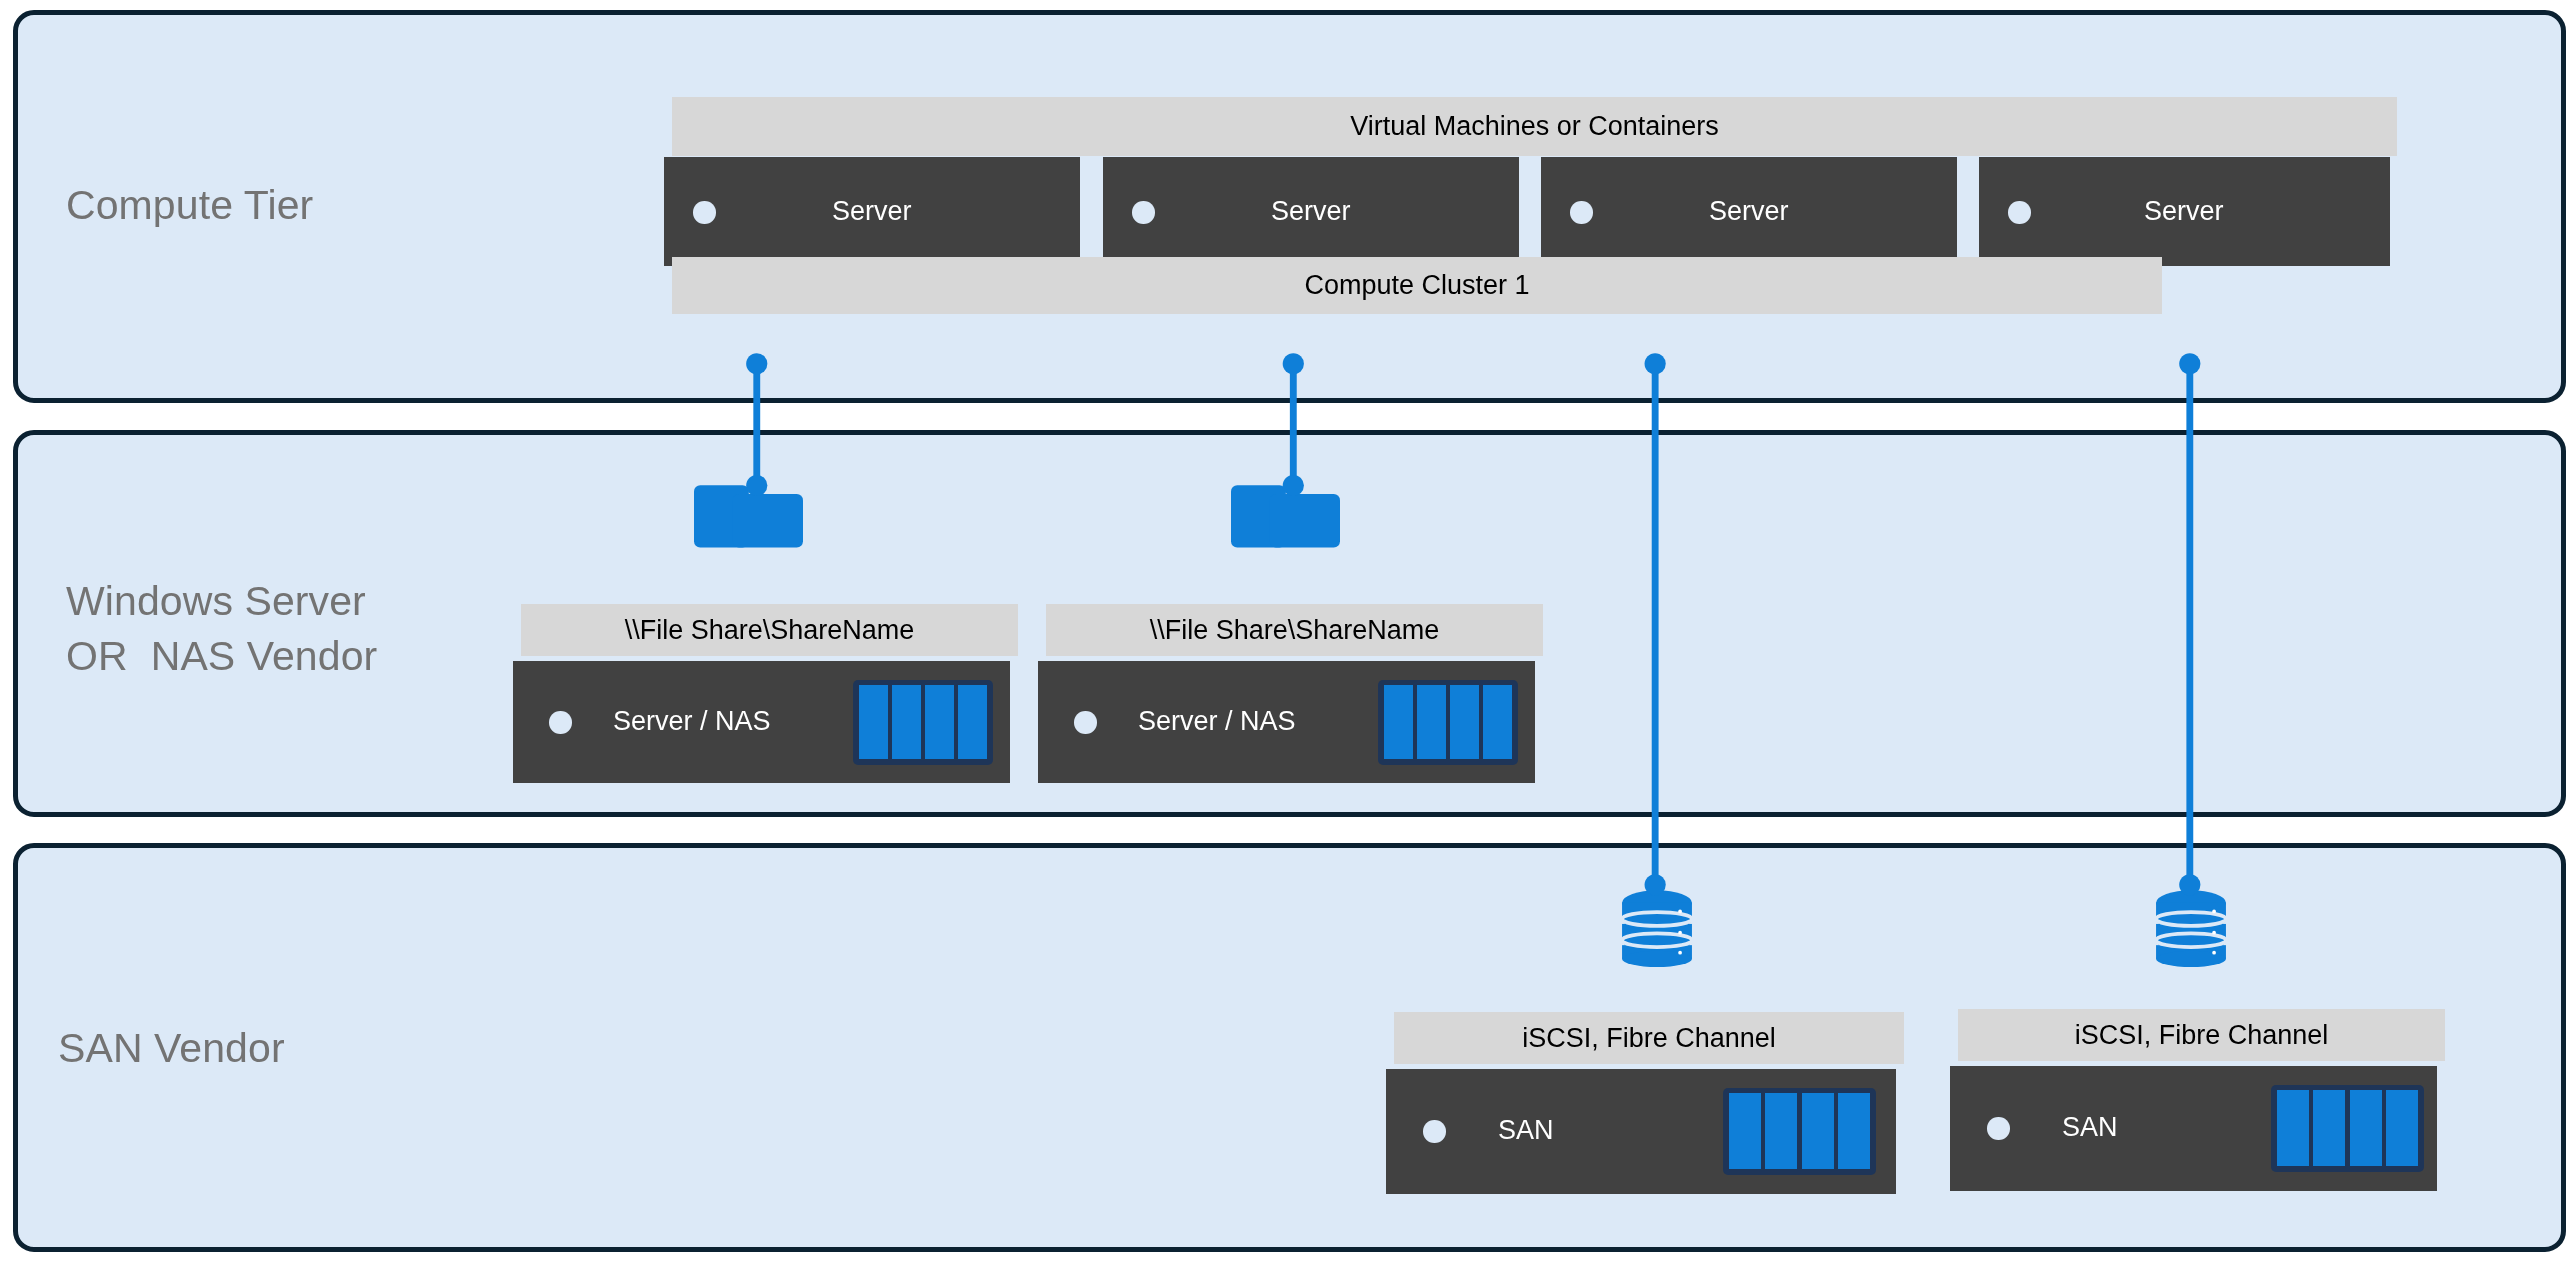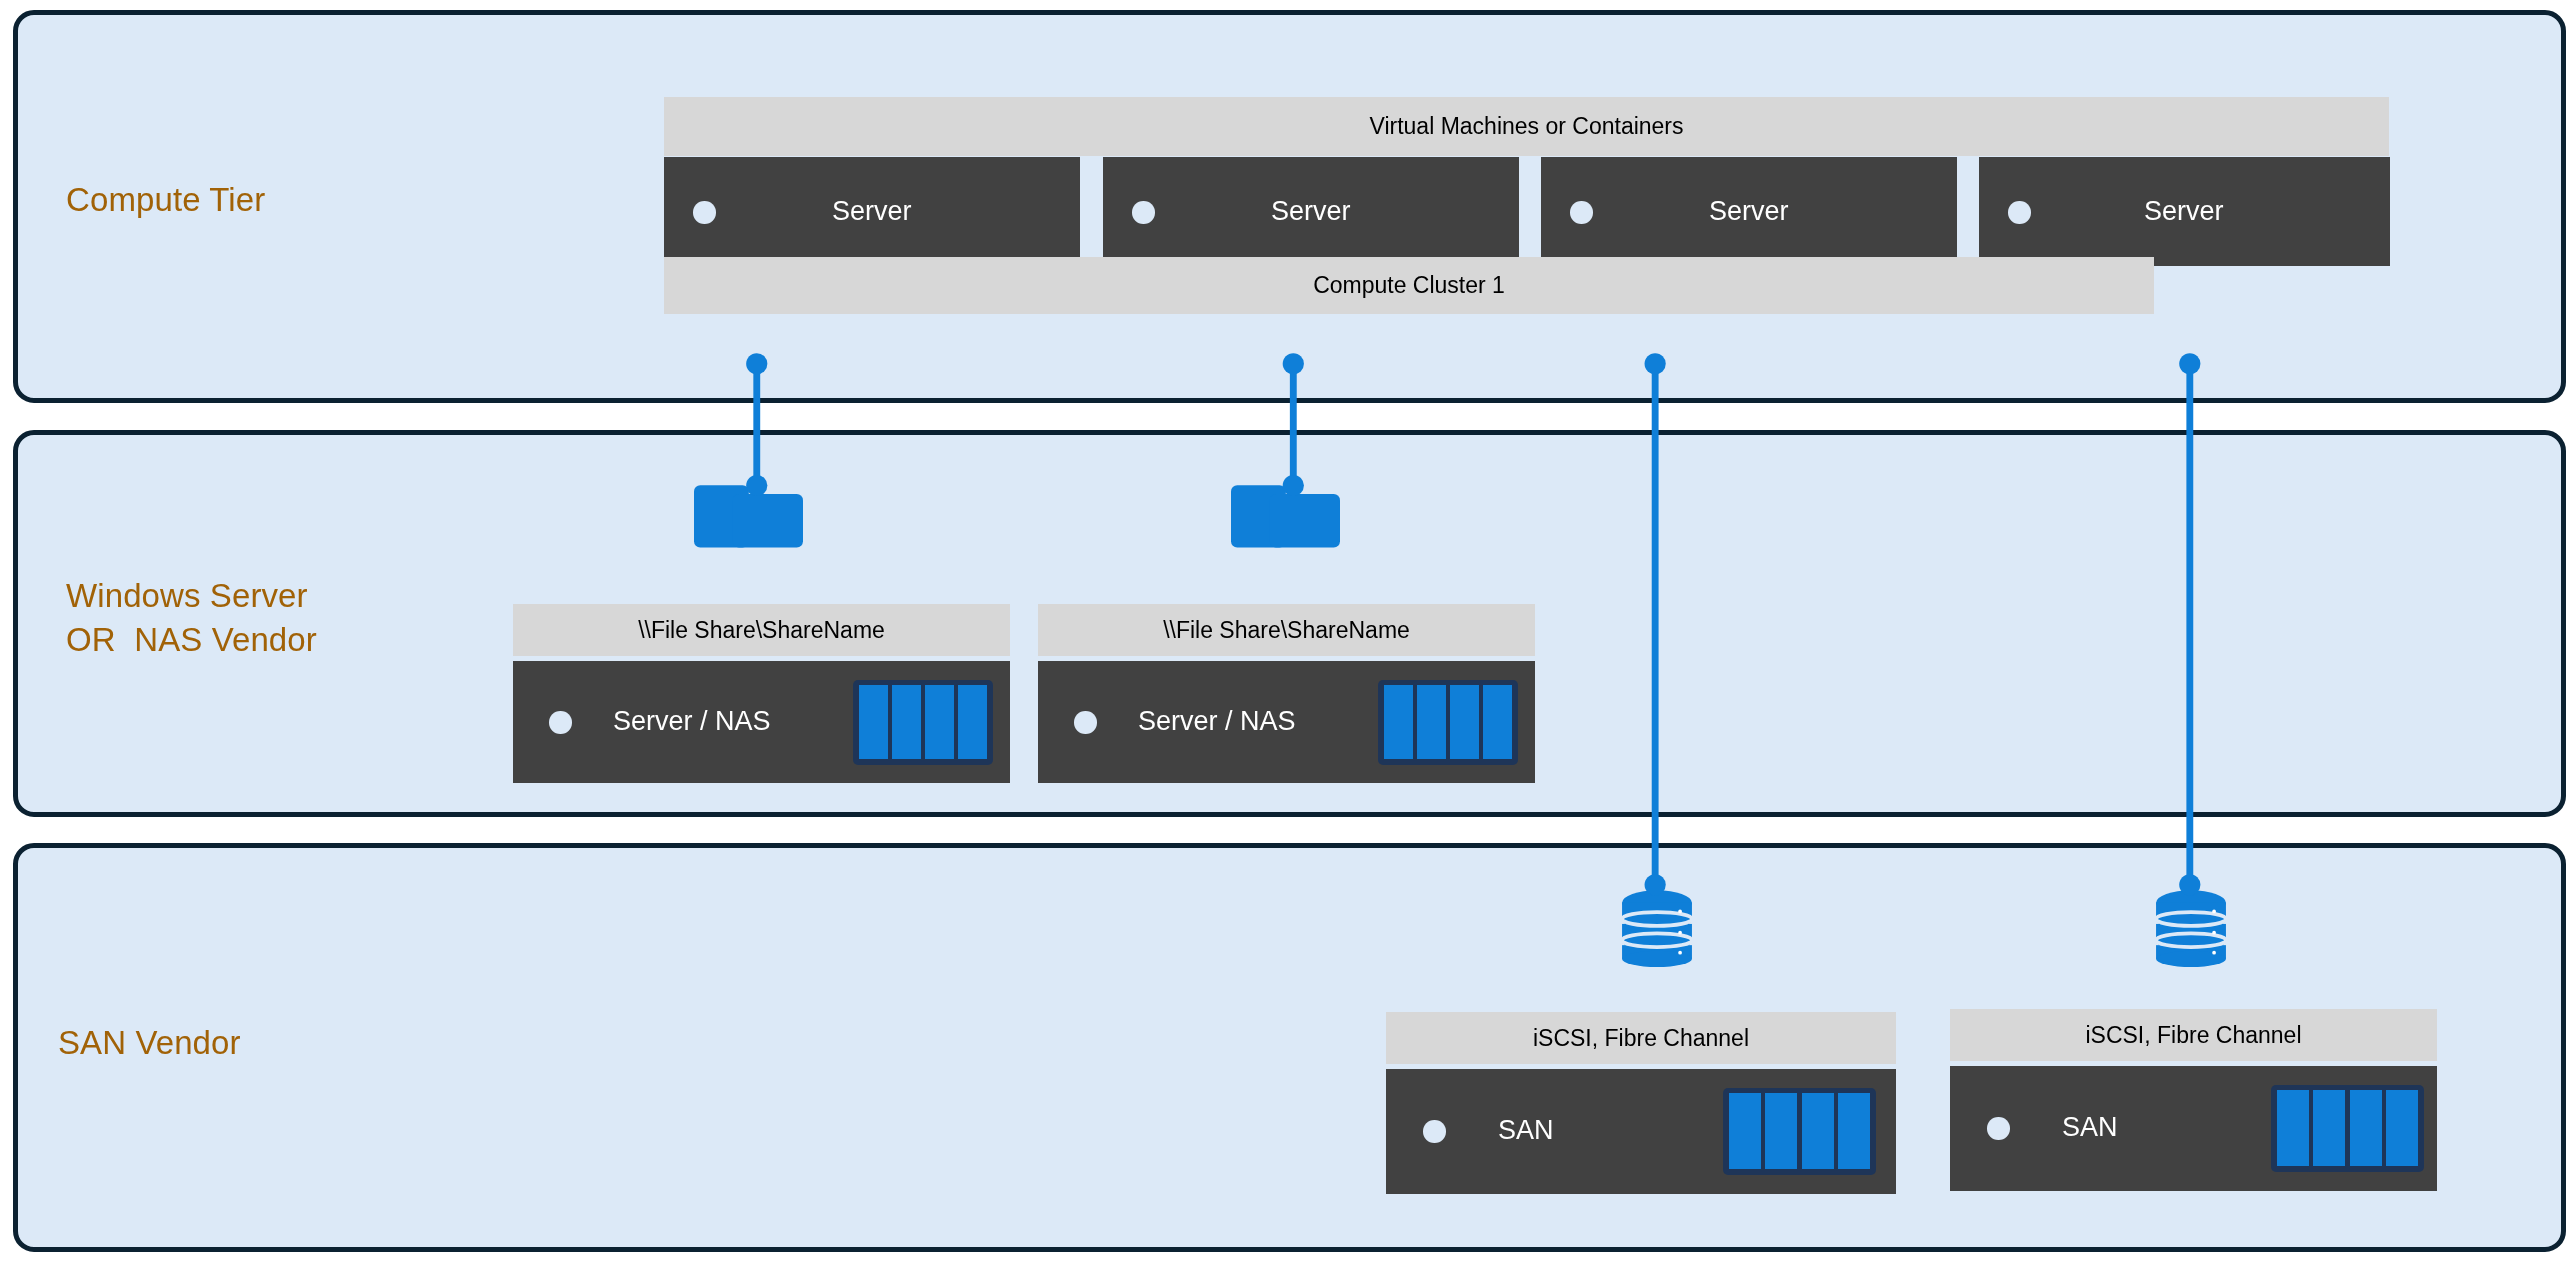--- a/index.html
+++ b/index.html
@@ -7,29 +7,29 @@
        font-family:"Liberation Sans","DejaVu Sans",sans-serif;}
   #stage{position:relative;width:2576px;height:1263px;background:#ffffff;}
 
   
   .tier{position:absolute;background:#dce9f7;border:5.6px solid #0b2131;
         border-radius:21px;box-sizing:border-box;}
   #tier-compute{left:12.5px;  top:10px;   width:2553px; height:393px;}
   #tier-fileshare{left:12.5px;top:430px;  width:2553px; height:387px;}
   #tier-san{left:12.5px;      top:843px; width:2553px; height:409px;}
 
-  .tier-label{position:absolute;color:#a16207;font-size:33px;letter-spacing:0.1px;
+  .tier-label{position:absolute;color:#737373;font-size:41px;letter-spacing:0.1px;
               line-height:1.33;white-space:pre;}
   #label-compute{left:66px;  top:178px;}
   #label-fileshare{left:66px; top:574px;}
   #label-san{left:58px;       top:1021px;}
 
   
   .cap{position:absolute;background:#d7d7d7;display:flex;align-items:center;
-       justify-content:center;color:#000;font-size:23px;box-sizing:border-box;}
+       justify-content:center;color:#000;font-size:27px;box-sizing:border-box;margin-left:8px;}
   .cap.underlined span{}
 
   .devbox{position:absolute;background:#414141;box-sizing:border-box;padding-left:14px;}
   .dev-dot{position:absolute;background:#dce9f7;border-radius:50%;}
   .dev-name{position:absolute;color:#ffffff;font-size:27px;white-space:nowrap;}
 
   
   .bays{position:absolute;background:#1e3558;border-radius:5px;
         display:flex;gap:4.4px;padding:5.6px;box-sizing:border-box;}
   .bay{flex:1;background:#0f7fd8;}

